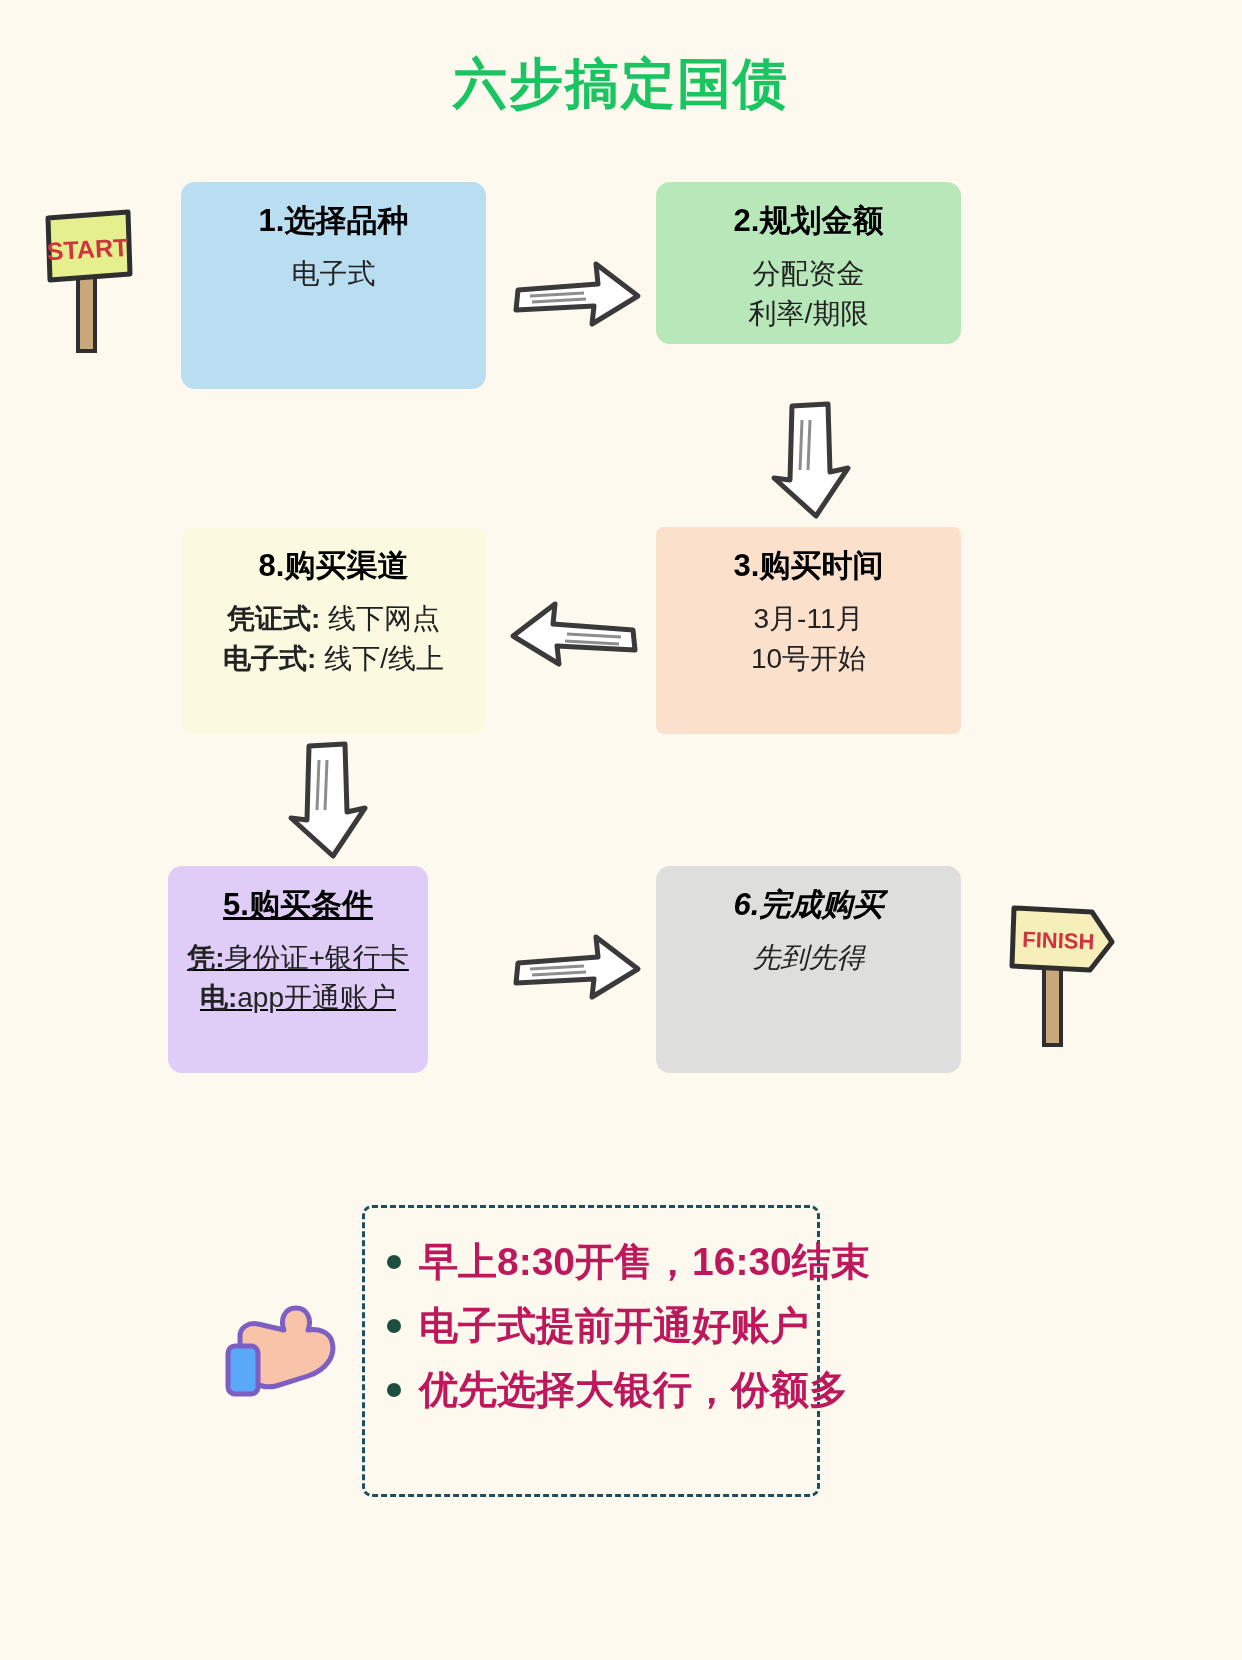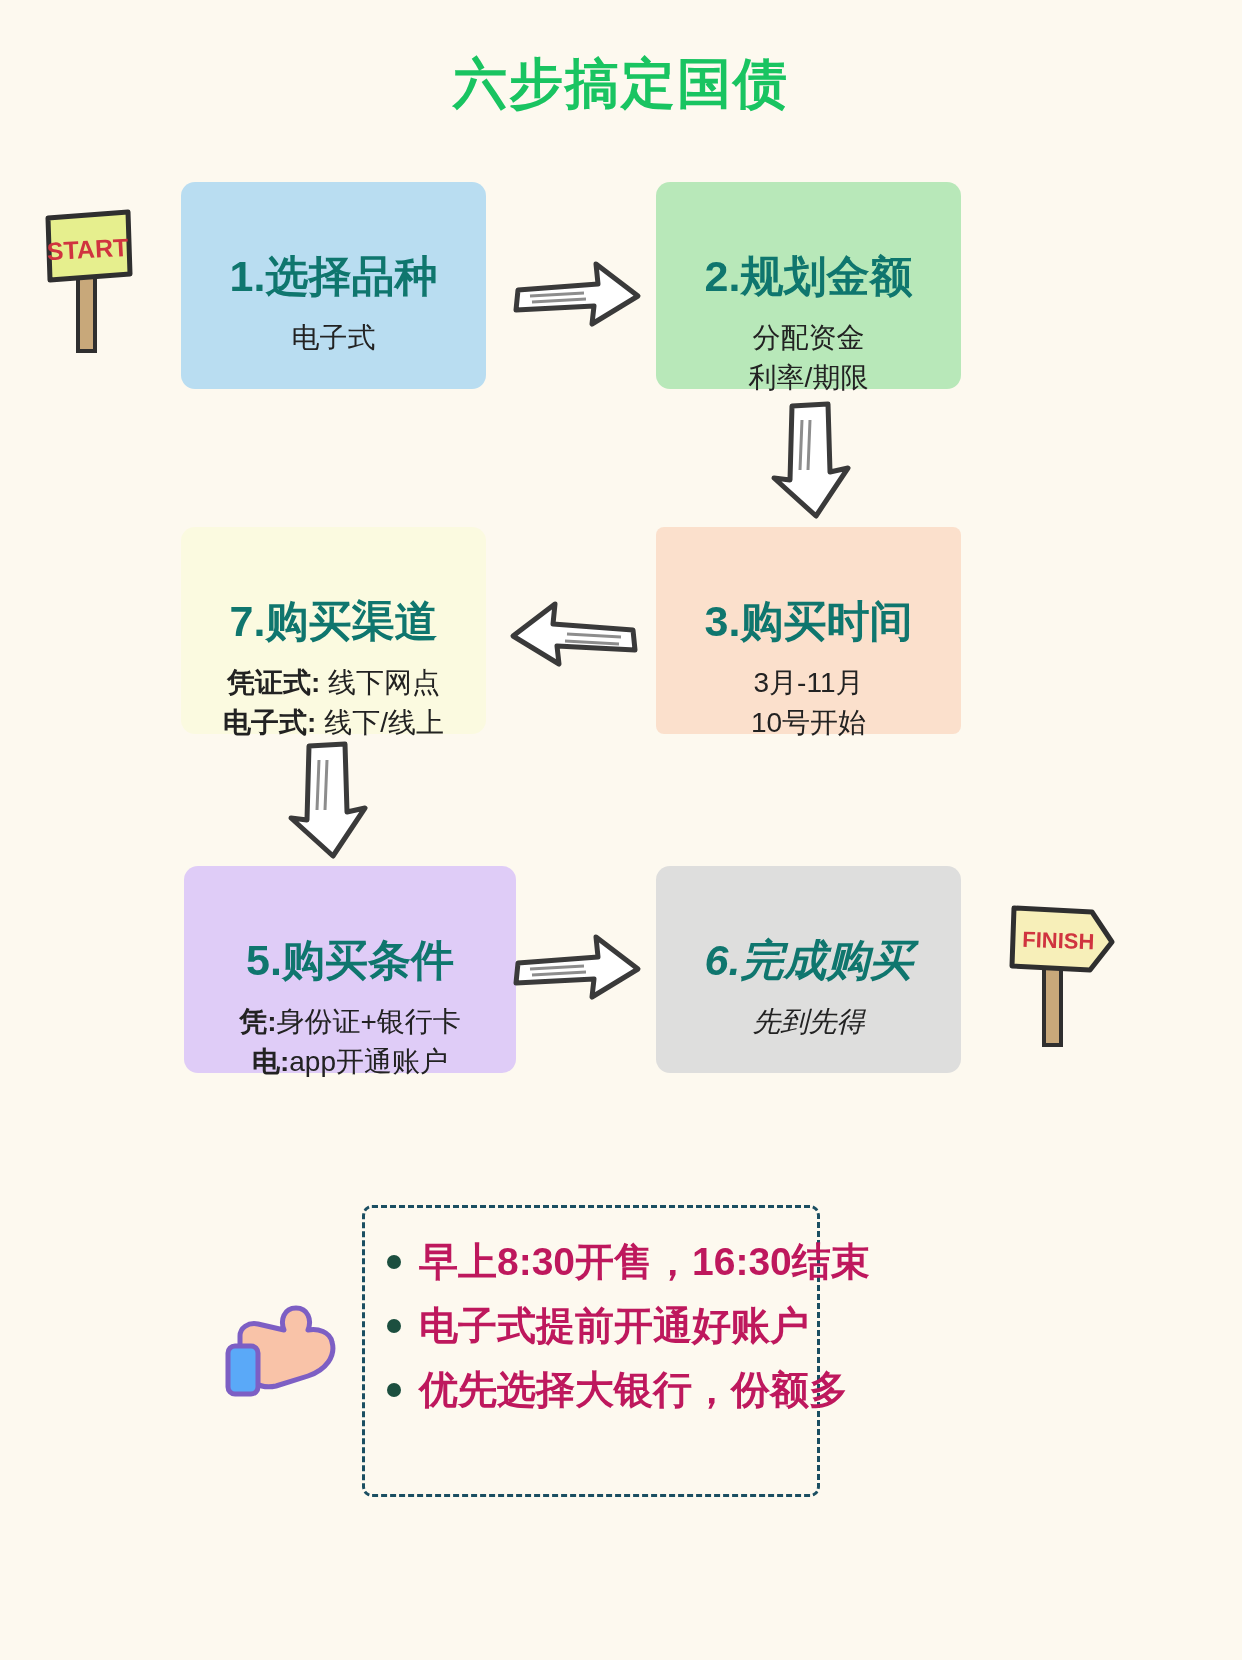--- a/index.html
+++ b/index.html
@@ -30,42 +30,41 @@
 
   
   .card {
     position: absolute;
     border-radius: 14px;
     box-sizing: border-box;
     padding: 18px 10px 10px 10px;
     text-align: center;
   }
   .card .step-title {
-    font-size: 43px;
-    font-weight: bold;
-    color: #0f766e;
+    font-size: 31px;
+    font-weight: bold;
+    color: #000000;
     margin-bottom: 12px;
     white-space: nowrap;
-    margin-top: 48px;
   }
   .card .line {
     font-size: 28px;
     color: #222;
     line-height: 1.42;
     white-space: nowrap;
   }
   .card .line b {
     font-weight: bold;
   }
 
   #card1 { left: 181px;  top: 182px; width: 305px; height: 207px; background: #b9ddf1; }
-  #card2 { left: 656px;  top: 182px; width: 305px; height: 207px; background: #b8e8b9; }
+  #card2 { left: 656px;  top: 182px; width: 305px; height: 162px; background: #b8e8b9; }
   #card3 { left: 656px;  top: 527px; width: 305px; height: 207px; background: #fbe0cc; }
   #card4 { left: 181px;  top: 527px; width: 305px; height: 207px; background: #fbfae0; }
-  #card5 { left: 184px;  top: 866px; width: 332px; height: 207px; background: #dfccf7; }
+  #card5 { left: 168px;  top: 866px; width: 260px; height: 207px; background: #dfccf7; text-decoration: underline; }
   #card6 { left: 656px;  top: 866px; width: 305px; height: 207px; background: #dededd; font-style: italic; }
 
   
   .arrow {
     position: absolute;
   }
 
   
   .signpost { position: absolute; }
 
@@ -127,21 +126,21 @@
   <div class="line">利率/期限</div>
 </div>
 
 <div class="card" id="card3" style="background: rgb(251, 224, 204); border-radius: 8px;">
   <div class="step-title">3.购买时间</div>
   <div class="line">3月-11月</div>
   <div class="line">10号开始</div>
 </div>
 
 <div class="card" id="card4" style="background: rgb(251, 250, 224);">
-  <div class="step-title">7.购买渠道</div>
+  <div class="step-title">8.购买渠道</div>
   <div class="line"><b>凭证式:</b> 线下网点</div>
   <div class="line"><b>电子式:</b> 线下/线上</div>
 </div>
 
 <div class="card" id="card5" style="background: rgb(223, 204, 247);">
   <div class="step-title">5.购买条件</div>
   <div class="line"><b>凭:</b>身份证+银行卡</div>
   <div class="line"><b>电:</b>app开通账户</div>
 </div>
 

